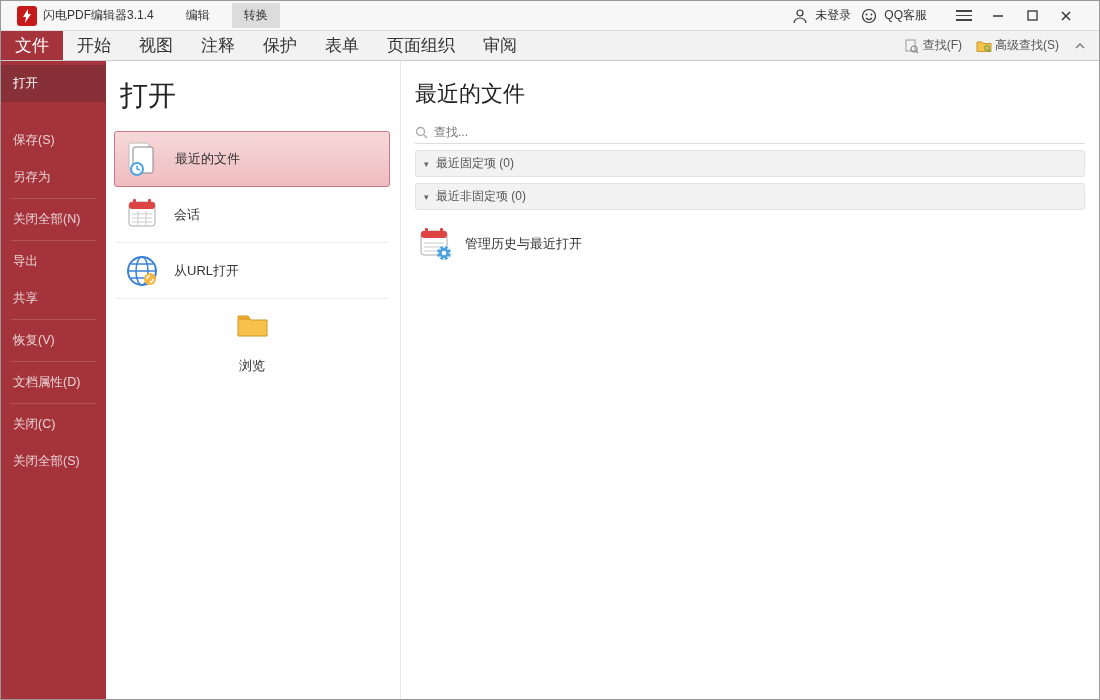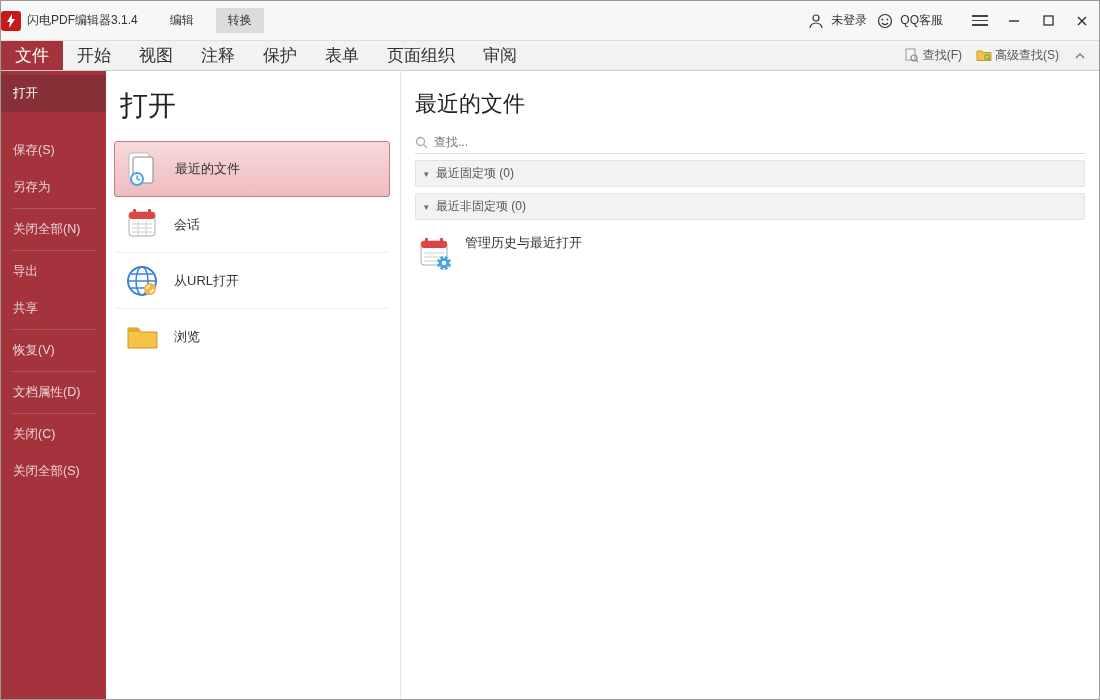--- a/index.html
+++ b/index.html
@@ -1,69 +1,69 @@
 <!DOCTYPE html>
 <html><head>
 <meta charset="utf-8">
 <style>
 * { box-sizing: border-box; margin: 0; padding: 0; font-family: "Microsoft YaHei", "Segoe UI", sans-serif; }
 body { width: 1100px; height: 700px; overflow: hidden; background: #fff; border: 1px solid #999; }
 
 
-.titlebar { height: 40px; background: #f7f7f7; display: flex; align-items: center; padding: 0 0; border-bottom: 1px solid #ddd; }
+.titlebar { height: 30px; background: #f7f7f7; display: flex; align-items: center; padding: 0 16px; border-bottom: 1px solid #ddd; }
 .app-icon { width: 20px; height: 20px; background: #c61a1a; border-radius: 3px; display: flex; align-items: center; justify-content: center; color: #fff; font-weight: bold; font-size: 13px; margin-right: 6px; }
 .app-title { font-size: 12px; color: #333; margin-right: 20px; white-space: nowrap; }
 .title-tabs { display: flex; gap: 10px; }
 .title-tab { padding: 4px 12px; font-size: 12px; color: #333; cursor: pointer; }
 .title-tab.active { background: #dcdcdc; }
 .titlebar-spacer { flex: 1; }
 .titlebar-right { display: flex; align-items: center; gap: 10px; }
 .tr-item { display: flex; align-items: center; gap: 7px; font-size: 12px; color: #333; cursor: pointer; }
 .tr-icon { width: 16px; height: 16px; display: inline-flex; align-items: center; justify-content: center; }
 .win-controls { display: flex; gap: 0; margin-left: 10px; }
 .win-btn { width: 34px; height: 28px; display: flex; align-items: center; justify-content: center; cursor: pointer; font-size: 16px; color: #333; }
 .hamburger { display:flex; flex-direction:column; gap:3px; }
 .hamburger span { display:block; width:16px; height:1.5px; background:#444; }
 
 
 .ribbon { height: 30px; background: #f2f2f2; display: flex; align-items: stretch; border-bottom: 1px solid #ccc; }
 .ribbon-tab { padding: 0 14px; font-size: 17px; color: #333; display: flex; align-items: center; cursor: pointer; }
 .ribbon-tab.active { background: #a5333b; color: #fff; }
 .ribbon-spacer { flex: 1; }
 .ribbon-right { display: flex; align-items: center; padding-right: 8px; gap: 6px; }
-.rr-item { display: flex; align-items: flex-start; gap: 3px; font-size: 12px; color: #555; cursor: pointer; padding: 2px 4px; }
+.rr-item { display: flex; align-items: flex-end; gap: 3px; font-size: 12px; color: #555; cursor: pointer; padding: 2px 4px; }
 .rr-icon { width: 16px; height: 16px; }
 .chevup { font-size: 12px; color: #777; cursor: pointer; padding: 0 6px; }
 
 
 .main { display: flex; height: calc(700px - 62px); }
 
 
 .sidebar-left { width: 105px; background: #a5333b; color: #e6c7c9; display: flex; flex-direction: column; padding-top: 4px; }
 .sl-item { padding: 10px 12px; font-size: 12.5px; cursor: pointer; color: #e8d3d4; }
 .sl-item.selected { background: #873038; color: #fff; }
 .sl-sep { height: 1px; background: rgba(255,255,255,0.15); margin: 2px 10px; }
 
 
 .mid-panel { width: 295px; background: #fff; padding: 10px 10px 10px 8px; border-right: 1px solid #e8e8e8; }
 .mid-title { font-size: 28px; color: #222; margin: 6px 4px 16px 6px; font-weight: 400; }
 .open-item { display: flex; align-items: center; gap: 12px; padding: 6px 8px; border-radius: 3px; cursor: pointer; height: 56px; border-bottom: 1px solid #eee; }
-.open-item:last-child { border-bottom: none; }
+.open-item:last-child { border-bottom: none; flex-direction: column; }
 .open-item.selected { background: linear-gradient(#f7d9da, #eebcbf); border: 1px solid #c78; }
 .open-icon { width: 40px; height: 40px; display: flex; align-items: center; justify-content: center; flex-shrink: 0; }
 .open-label { font-size: 13px; color: #333; }
 
 
 .right-panel { flex: 1; padding: 12px 14px; background: #fff; }
 .rp-title { font-size: 22px; color: #222; margin: 6px 0 12px 0; font-weight: 400; }
 .rp-search { display: flex; align-items: flex-end; border-bottom: 1px solid #ddd; padding: 4px 0; color: #aaa; font-size: 12px; gap: 6px; }
 .rp-search input { border: none; outline: none; flex: 1; font-size: 12px; color: #555; background: transparent; }
 .rp-row { background: #f2f2f2; border: 1px solid #e3e3e3; padding: 4px 8px; font-size: 12px; color: #555; margin-top: 6px; cursor: pointer; border-radius: 2px; }
 .rp-row .tri { font-size: 9px; margin-right: 4px; color: #666; }
-.rp-manage { display: flex; gap: 10px; margin-top: 14px; cursor: pointer; }
+.rp-manage { display: flex; align-items: center; gap: 10px; margin-top: 14px; cursor: pointer; }
 .rp-manage .micon { width: 40px; height: 40px; display:flex; align-items:center; justify-content:center; }
 .rp-manage .mlabel { font-size: 13px; color: #333; }
 
 svg { display: block; }
 </style>
 </head>
 <body>
 
 <div class="titlebar">
   <div class="app-icon">

